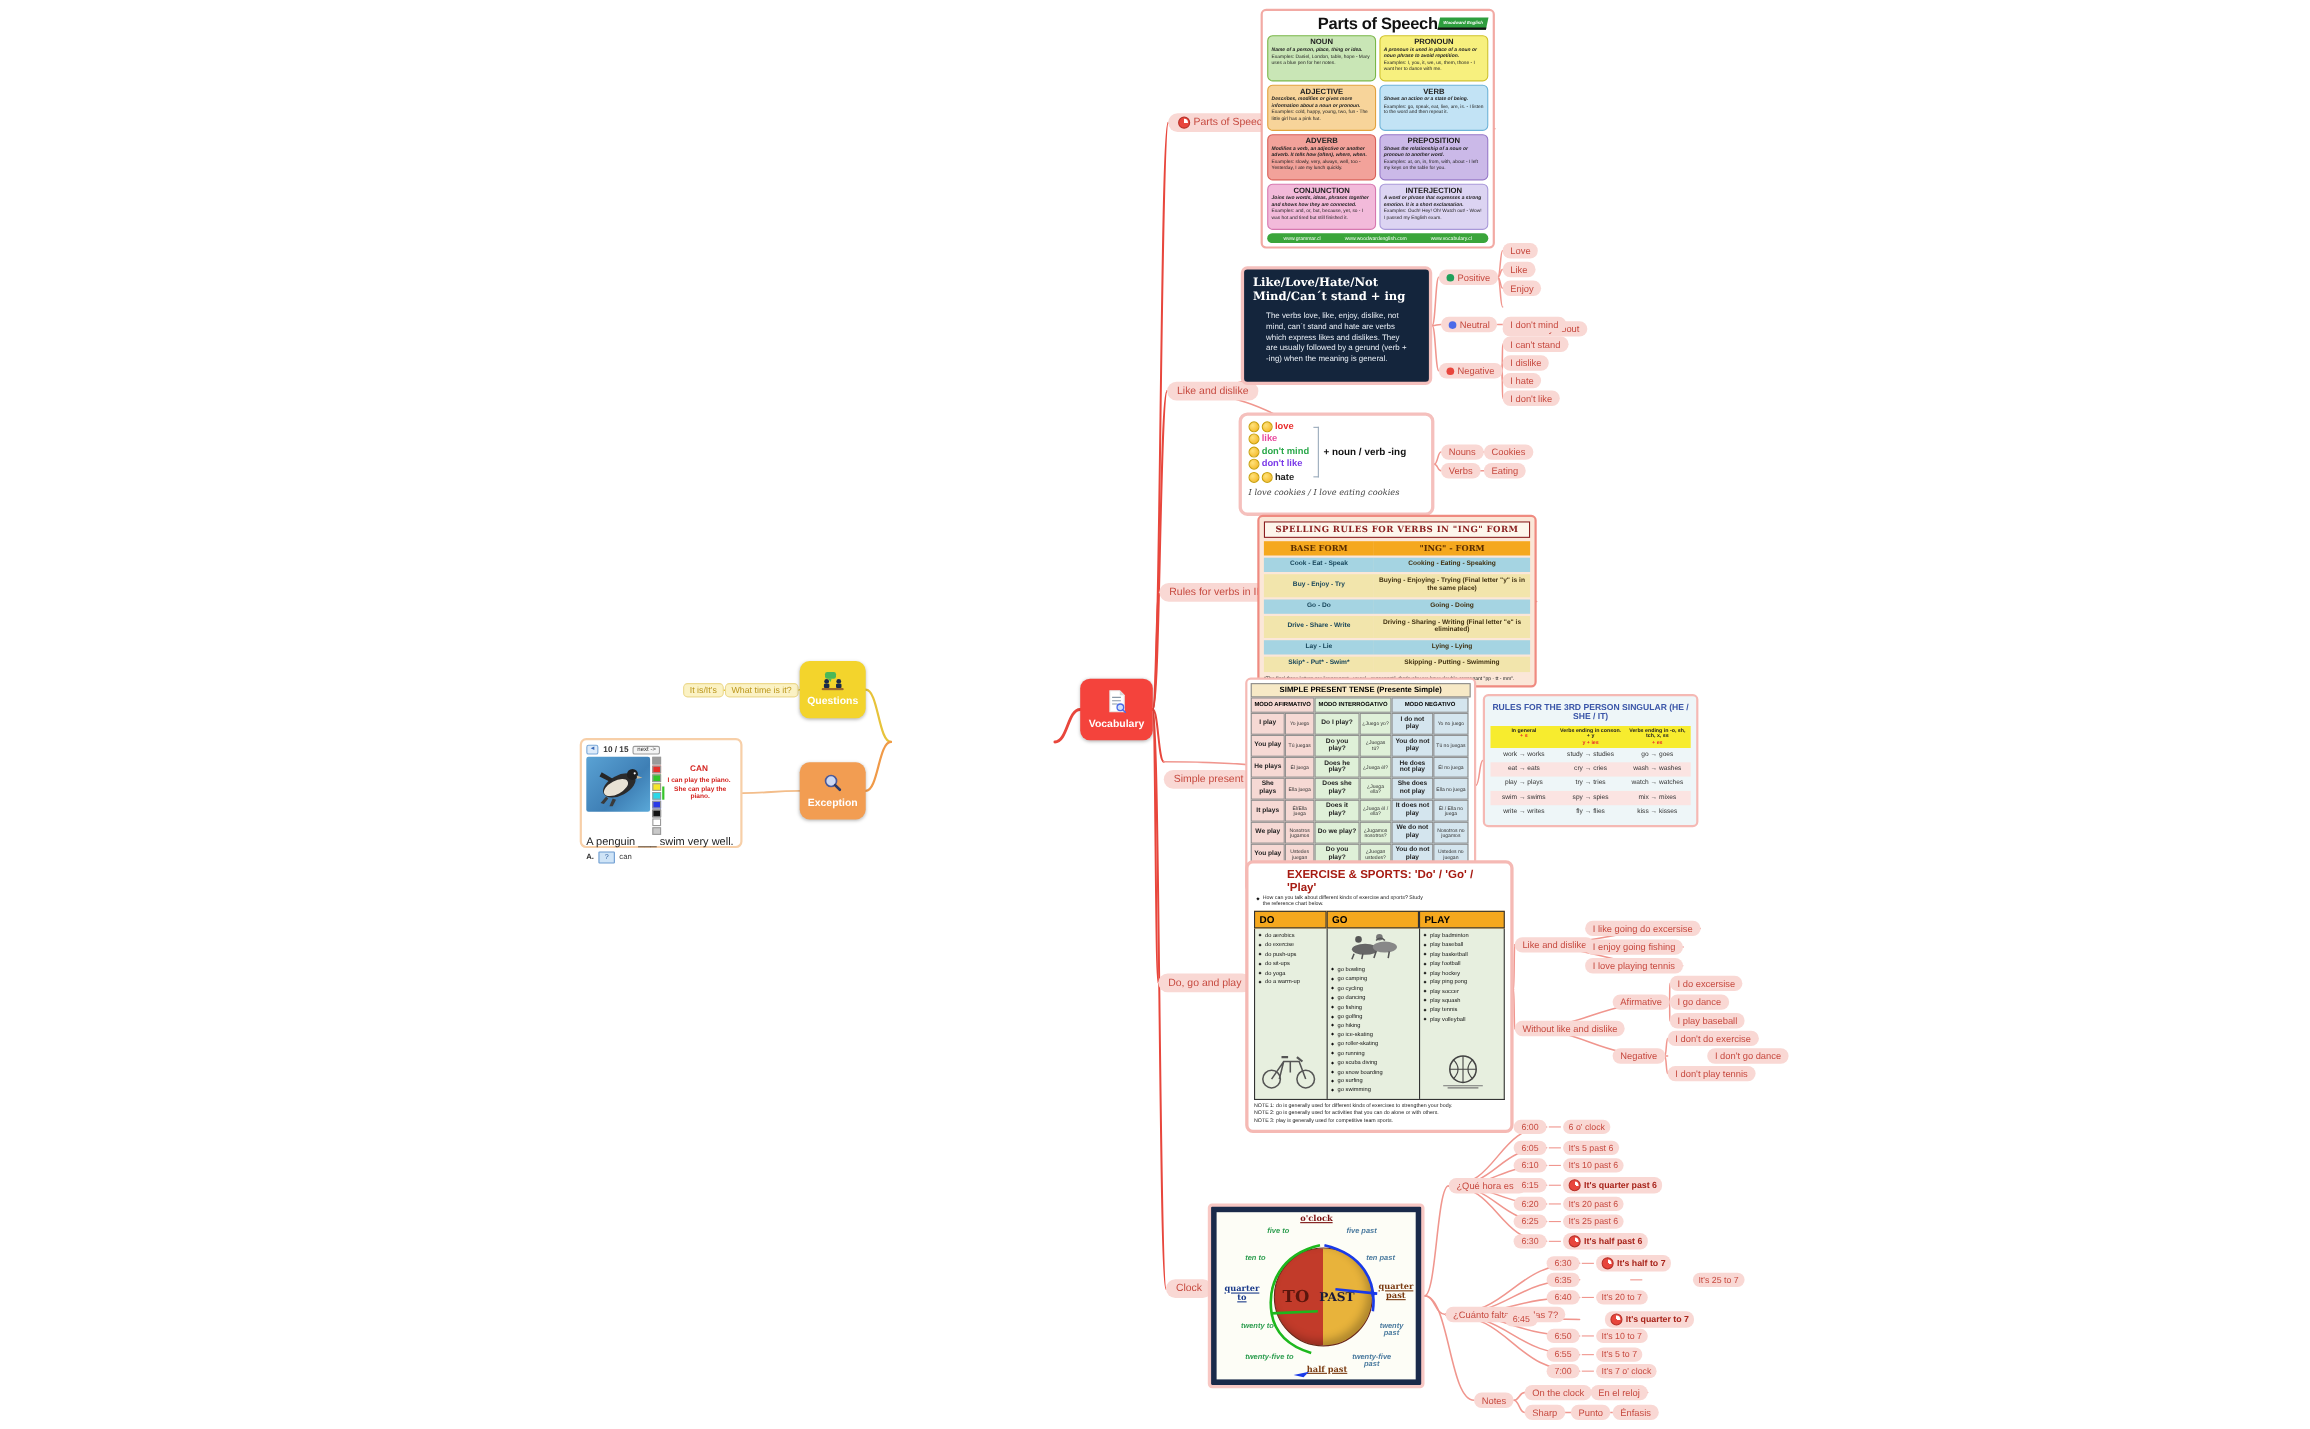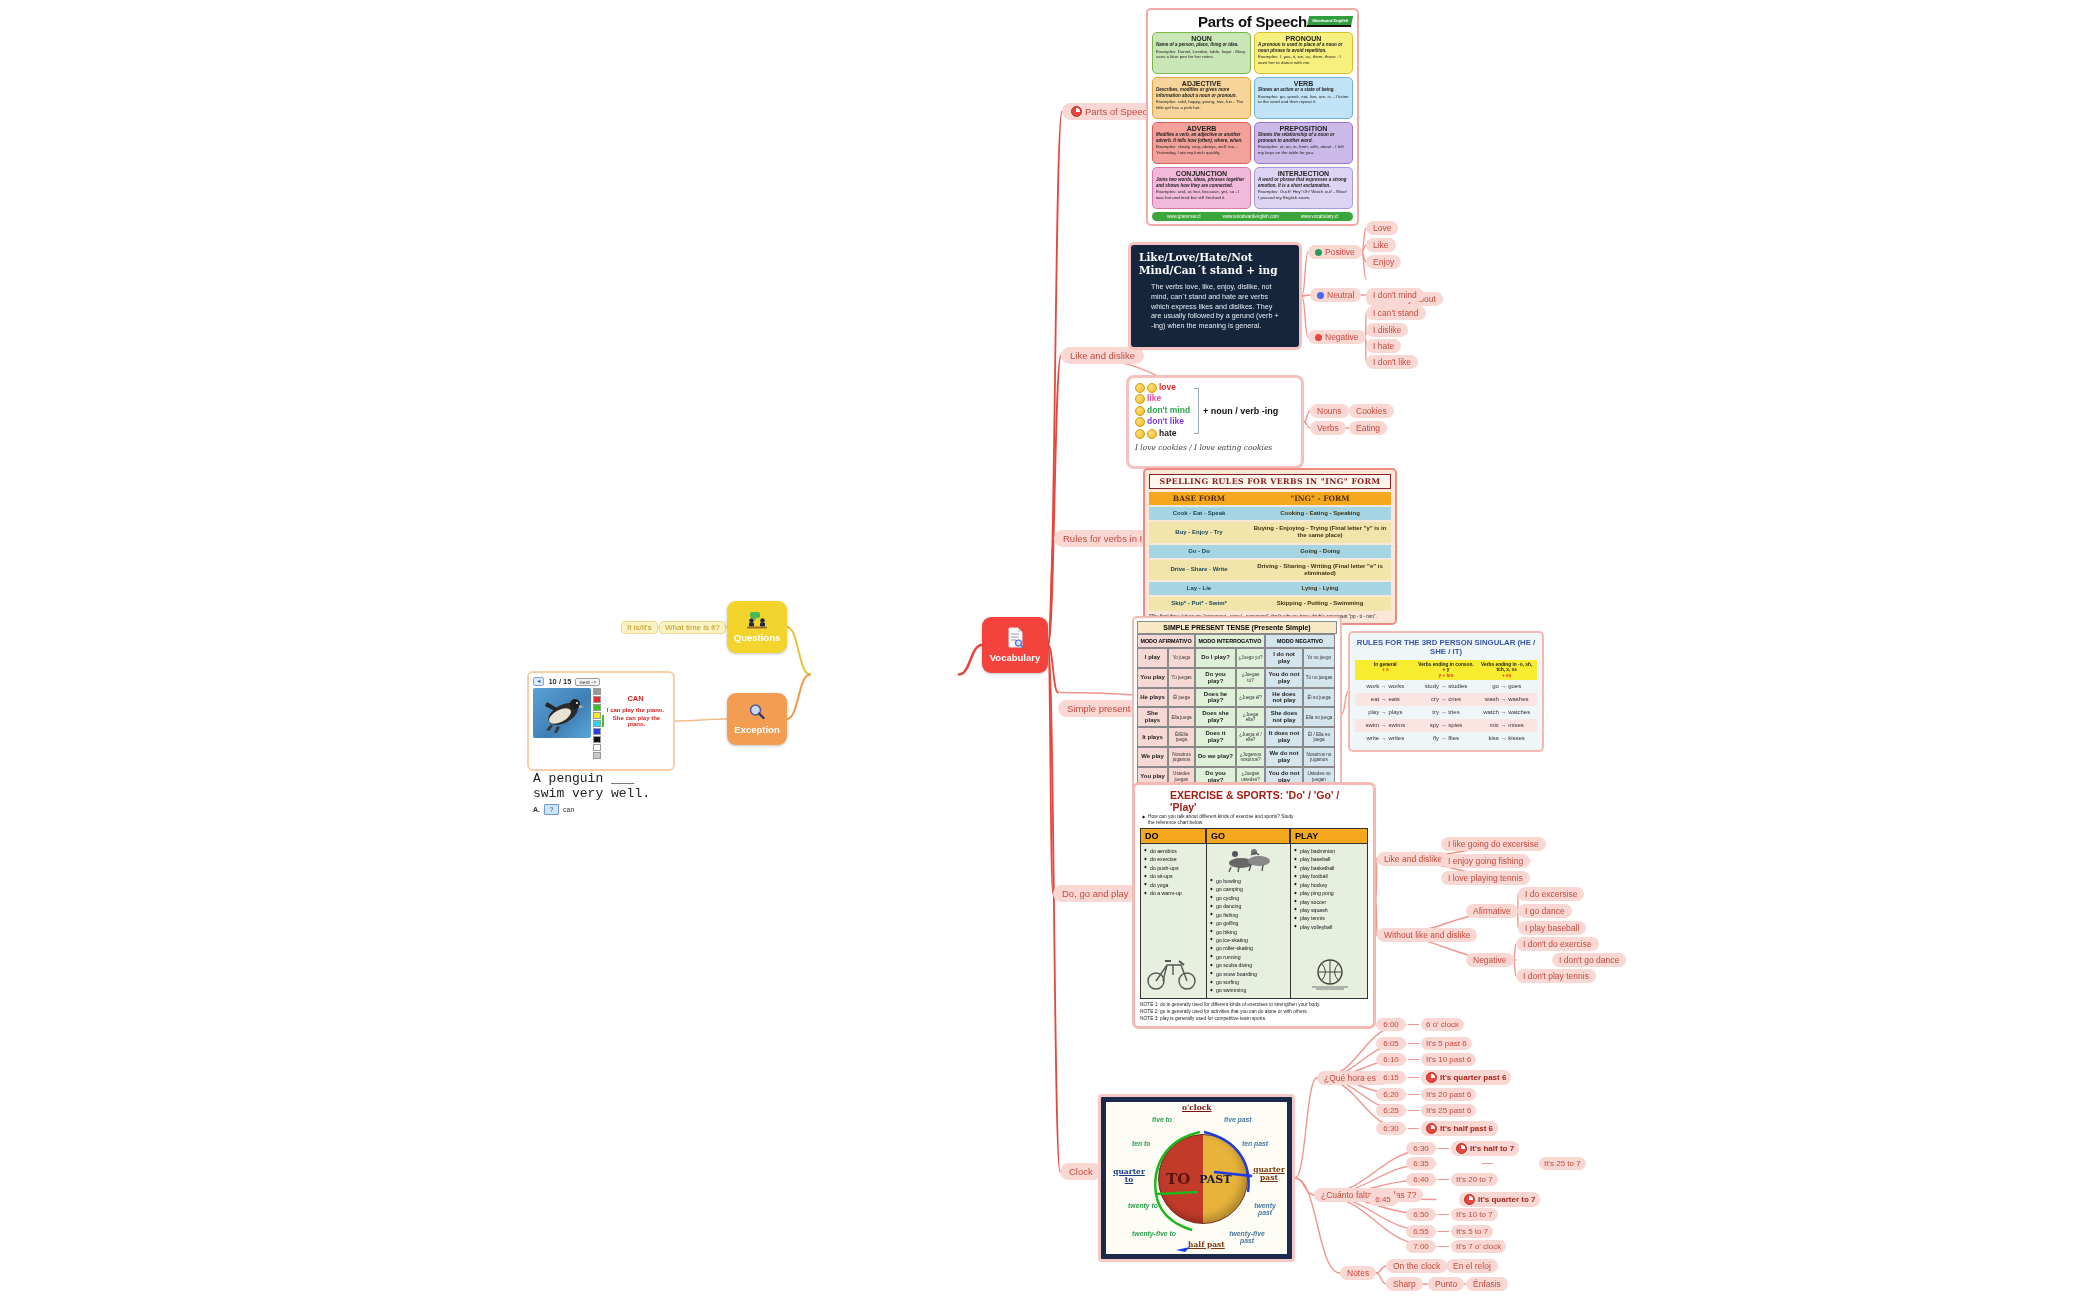--- a/index.html
+++ b/index.html
@@ -293,21 +293,21 @@
         <span style="background:#111"></span>
           <span style="background:#fff"></span>
         <span style="background:#c8c8c8"></span>
       </div>
       <div style="flex:1;text-align:center;padding-top:6px;">
         <div class="canred" style="font-size:7.5px;">CAN</div>
         <div class="canred" style="font-size:6px;margin-top:4px;">I can play the piano.</div>
         <div class="canred" style="font-size:6px;margin-top:2px;border-left:2px solid #35c42a;">She can play the piano.</div>
       </div>
     </div>
-    <div style="font-size:13px;margin-top:12px;color:#222;font-family:Liberation Mono, monospace;">A penguin ___ swim very well.</div>
+    <div style="font-size:10px;margin-top:1px;color:#222;">A penguin ___ swim very well.</div>
     <div style="display:flex;align-items:center;gap:4px;margin-top:3px;">
       <span style="font-weight:bold;font-size:7px;">A.</span>
       <span class="ansbox">?</span>
       <span style="font-size:7px;">can</span>
     </div>
   </div>
 
 
   <div class="bignode" id="vocab-node" style="left:982px;top:617px;width:66px;height:56px;background:#f4433c;">
     <span>

